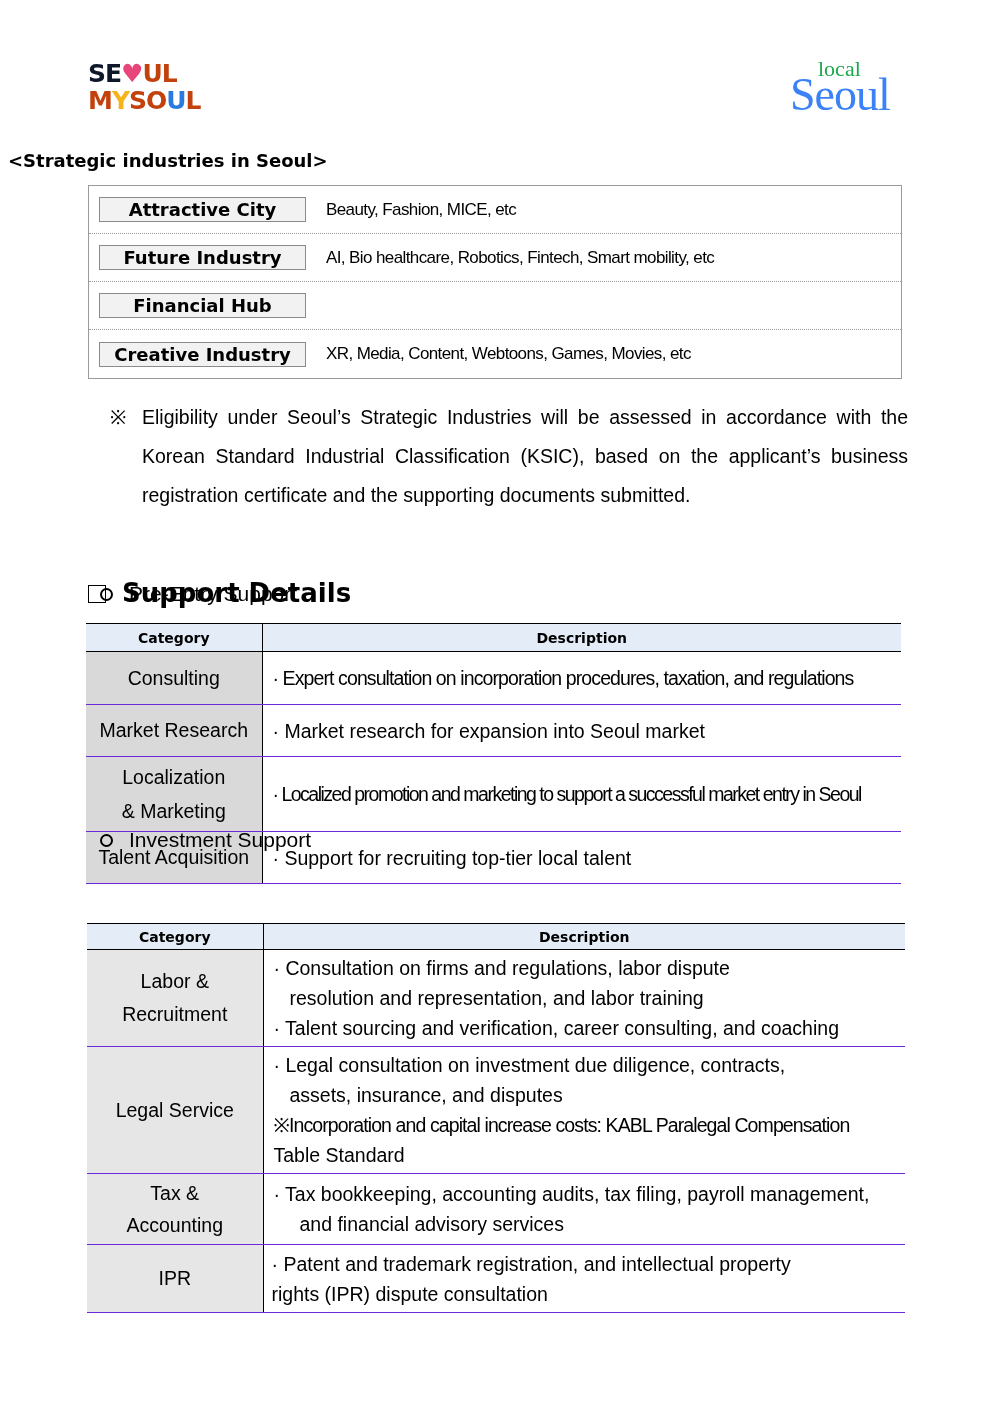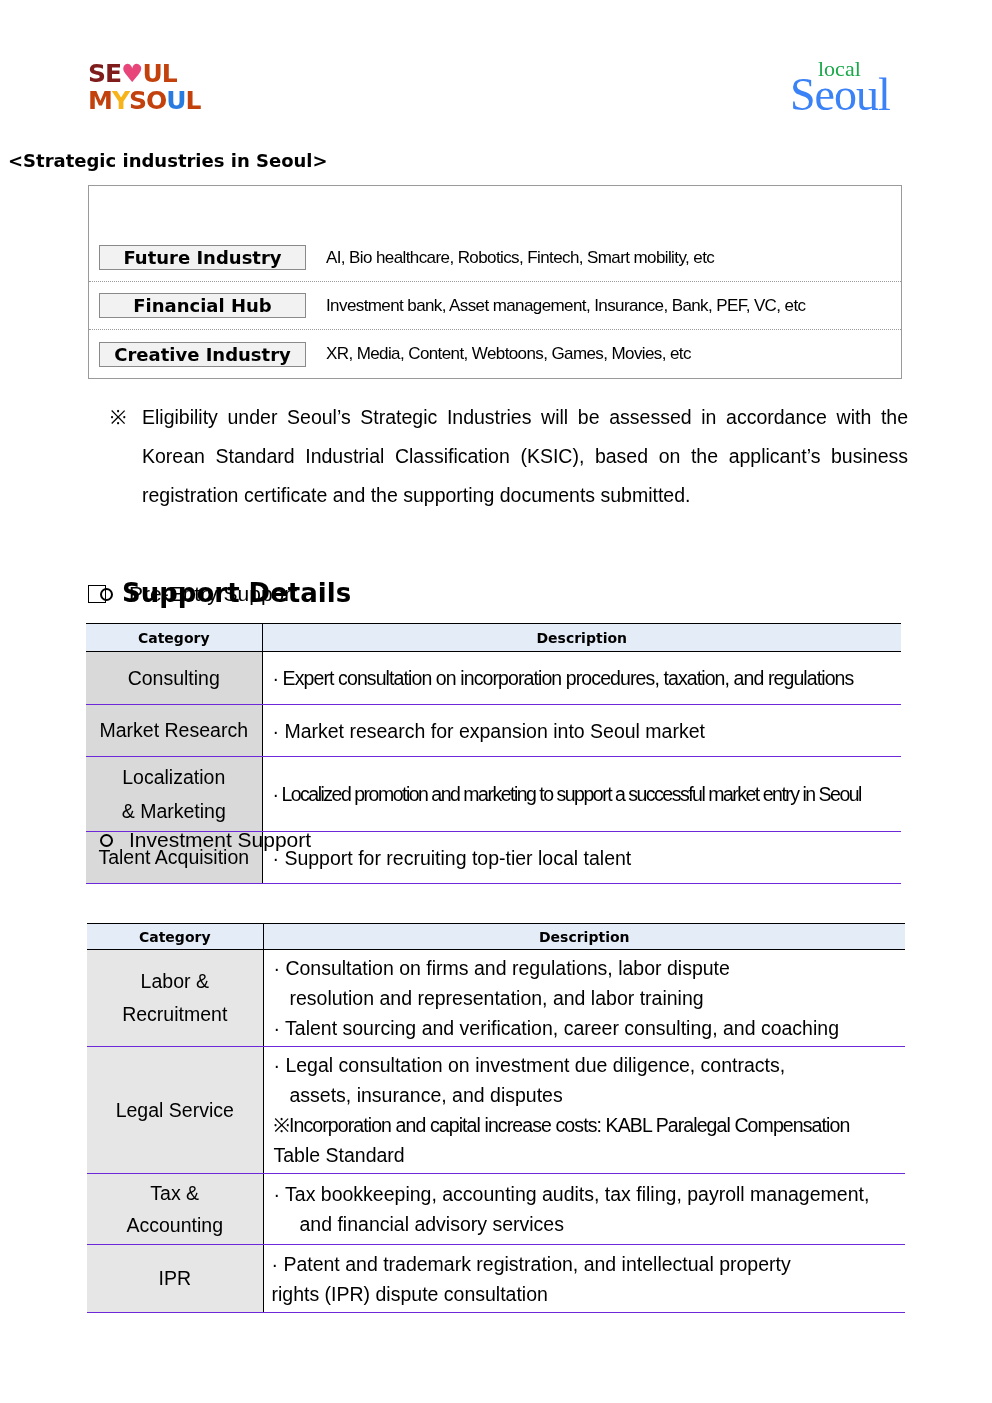--- a/index.html
+++ b/index.html
@@ -2,21 +2,21 @@
 <html><head>
   <meta charset="utf-8">
   <style>
     * { box-sizing: border-box; margin: 0; padding: 0; }
     html, body { width: 992px; height: 1403px; background: #ffffff; }
     body { position: relative; font-family: "Liberation Sans", sans-serif; color: #000; overflow: hidden; }
 
     
     .logo-left { position: absolute; left: 88px; top: 60px; width: 96px; height: 60px; }
     .logo-left .row { display: flex; font-family: "DejaVu Sans", sans-serif; font-weight: 900; font-size: 25px; line-height: 27px; letter-spacing: -1px; }
-    .logo-left .c-green { color: #7f1d1d; }
+    .logo-left .c-green { color: #0f172a; }
     .logo-left .c-pink { color: #e8467a; }
     .logo-left .c-dark { color: #c2410c; }
     .logo-left .c-yellow { color: #f6b31a; }
     .logo-left .c-blue { color: #2a7be0; }
     .logo-right { position: absolute; left: 790px; top: 58px; width: 120px; height: 60px; }
     .logo-right .invest { position: absolute; left: 28px; top: 0; font-family: "Liberation Serif", serif; font-size: 22px; color: #1aa84b; line-height: 22px; }
     .logo-right .seoul { position: absolute; left: 0; top: 14px; font-family: "Liberation Serif", serif; font-size: 46px; color: #3b82f6; line-height: 46px; letter-spacing: -1px; }
 
     
     .caption { position: absolute; left: 8px; width: 992px; top: 150px; font-family: "DejaVu Sans", sans-serif; font-weight: bold; font-size: 18px; }
@@ -70,27 +70,30 @@
     <span class="c-dark">L</span>
   </div>
 </div>
 <div class="logo-right">
   <span class="invest">local</span>
   <span class="seoul">Seoul</span>
 </div>
 
 <div class="caption">&lt;Strategic industries in Seoul&gt;</div>
 <div class="ind-box">
+  <div class="ind-row sep" style="top:0;">
+    <div class="ind-label">Attractive City</div>
+    <div class="ind-value">Beauty, Fashion, MICE, etc</div>
+  </div>
   <div class="ind-row sep" style="top:48px;">
     <div class="ind-label">Future Industry</div>
     <div class="ind-value">AI, Bio healthcare, Robotics, Fintech, Smart mobility, etc</div>
   </div>
   <div class="ind-row sep" style="top:96px;">
     <div class="ind-label">Financial Hub</div>
-    <div class="ind-value">Investment bank, Asset management, Insurance, Bank, PEF, VC, etc</div>
   </div>
   <div class="ind-row" style="top:144px;">
     <div class="ind-label">Creative Industry</div>
     <div class="ind-value">XR, Media, Content, Webtoons, Games, Movies, etc</div>
   </div>
 </div>
 
 <div class="note">
   <span class="mark">※</span>
   <span class="text">Eligibility under Seoul’s Strategic Industries will be assessed in accordance with the Korean Standard Industrial Classification (KSIC), based on the applicant’s business registration certificate and the supporting documents submitted.</span>

